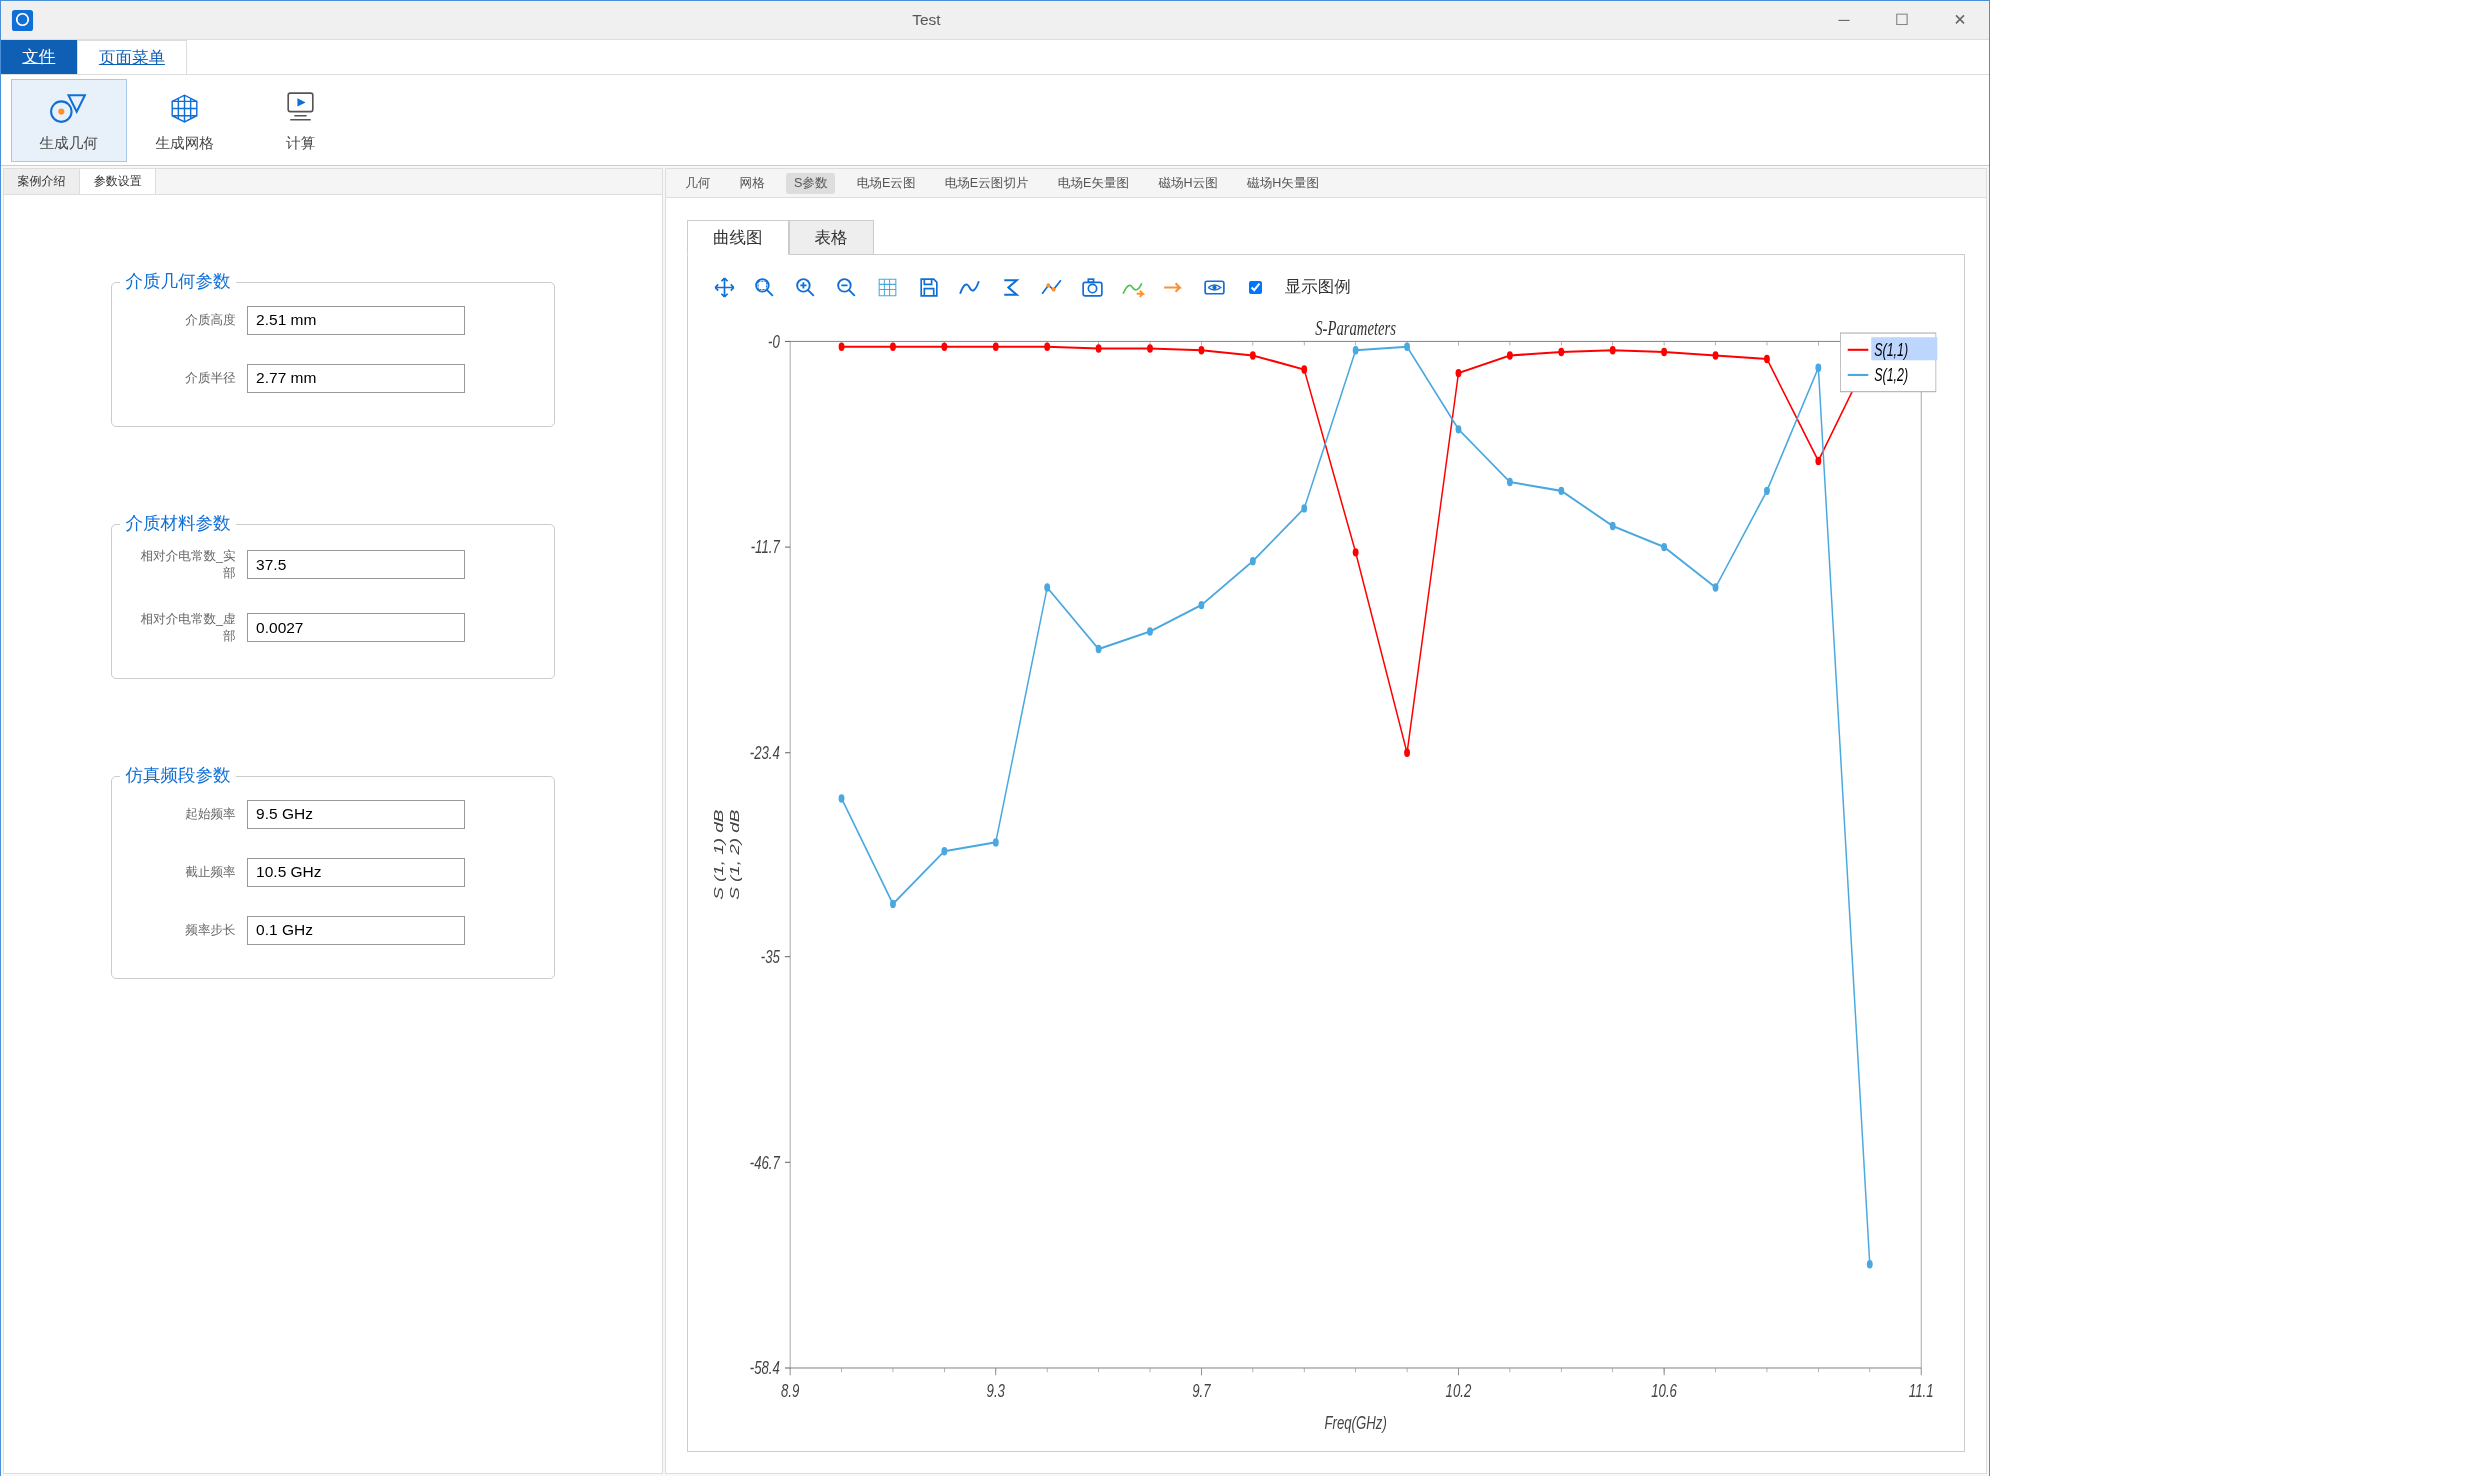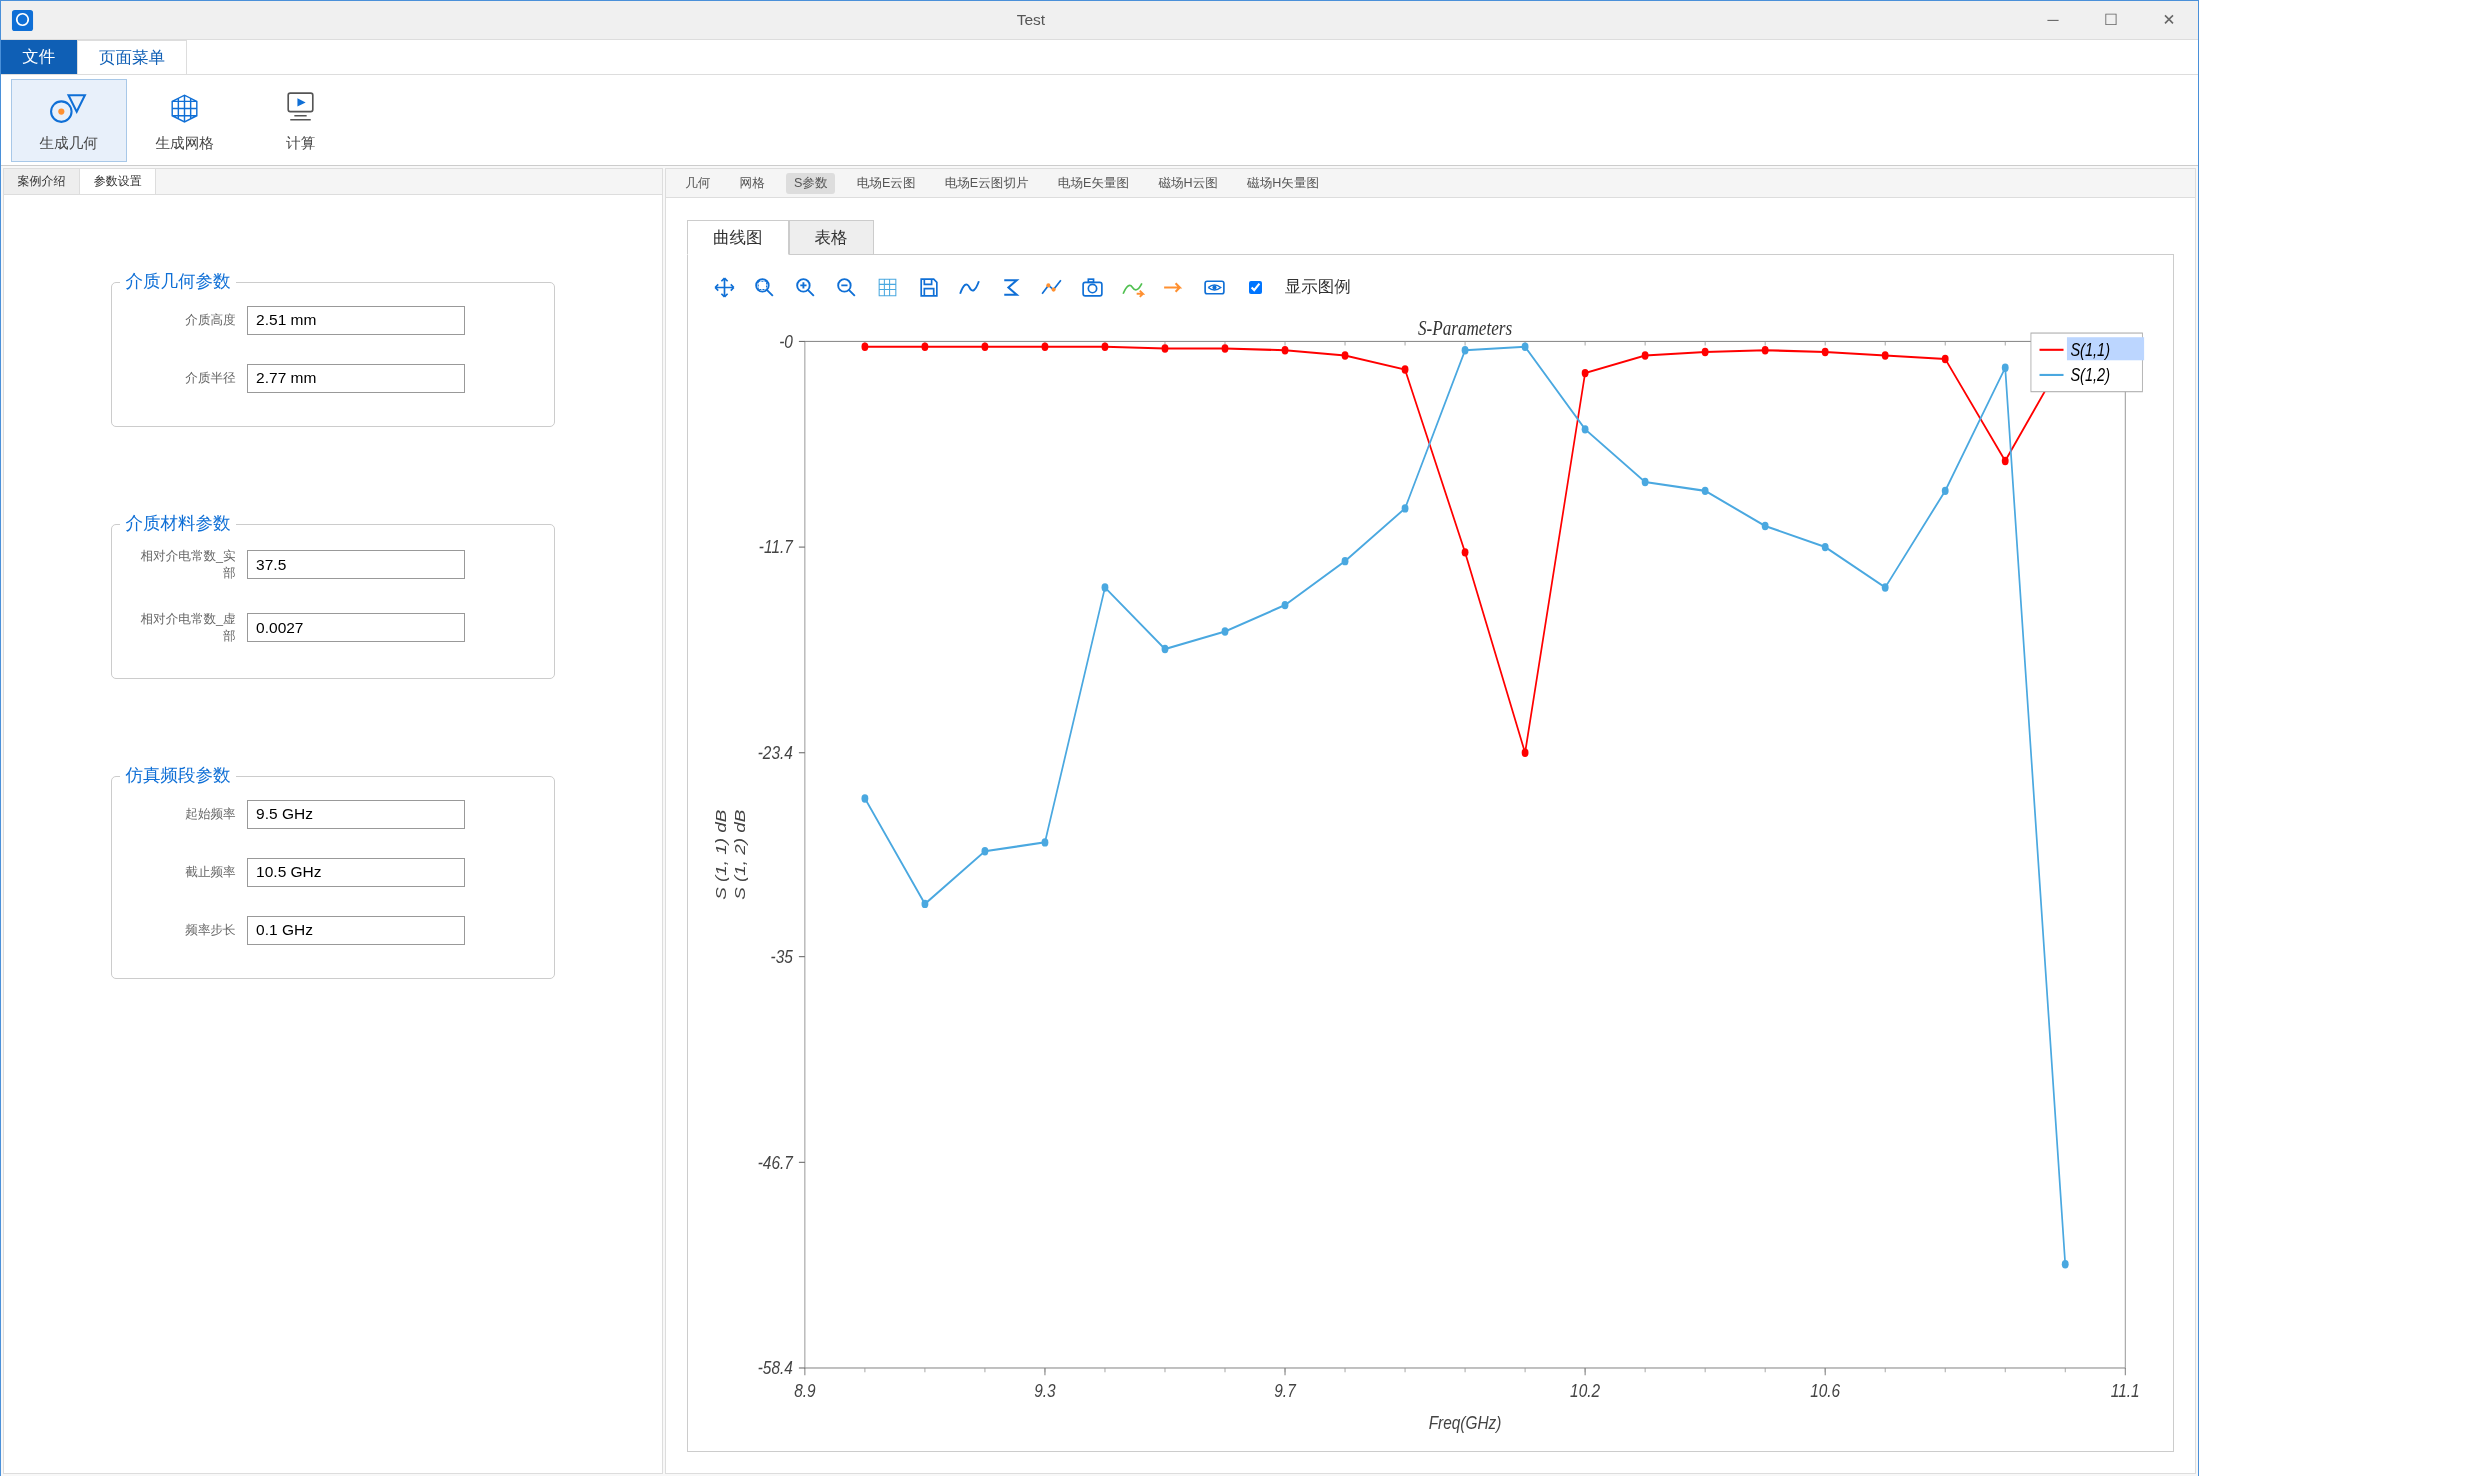--- a/index.html
+++ b/index.html
@@ -1,25 +1,25 @@
 <!DOCTYPE html>
 <html><head>
 <meta charset="utf-8">
 <style>
   * { box-sizing: border-box; margin: 0; padding: 0; }
   body { font-family: "Microsoft YaHei", "Segoe UI", sans-serif; font-size: 11.6px; background: #fff; color: #333; overflow: hidden; }
-  .window { width: 2199px; height: 1477px; border: 1px solid #4a90d9; display: flex; flex-direction: column; background: #f5f5f5; transform-origin: top left; }
+  .window { width: 1990px; height: 1477px; border: 1px solid #4a90d9; display: flex; flex-direction: column; background: #f5f5f5; transform-origin: top left; }
   .titlebar { height: 39px; background: #f0f0f0; display: flex; align-items: center; border-bottom: 1px solid #ddd; }
   .titlebar .app-icon { width: 31px; height: 31px; margin-left: 5.8px; display: flex; align-items: center; justify-content: center; }
   .titlebar .app-icon svg { width: 23px; height: 23px; }
   .titlebar .title { flex: 1; text-align: center; font-size: 15.5px; color: #555; }
   .titlebar .win-controls { display: flex; }
   .titlebar .win-btn { width: 58px; height: 39px; display: flex; align-items: center; justify-content: center; font-size: 15.5px; color: #666; cursor: pointer; }
   .menubar { height: 35px; background: #fff; display: flex; align-items: stretch; border-bottom: 1px solid #ddd; }
-  .menu-tab { padding: 0 21.3px; display: flex; align-items: center; font-size: 16.5px; cursor: pointer; }
+  .menu-tab { padding: 0 21.3px; display: flex; align-items: center; font-size: 16.5px; cursor: pointer; text-decoration: underline; }
   .menu-tab.file { background: #0f5fb5; color: #fff; }
   .menu-tab.page { background: #fff; color: #0f5fb5; border: 1px solid #ddd; border-bottom: none; }
   .ribbon { height: 91px; background: #fff; display: flex; align-items: center; padding: 5.8px 9.7px; gap: 0; border-bottom: 1px solid #ccc; }
   .ribbon-btn { width: 116px; height: 83px; display: flex; flex-direction: column; align-items: center; justify-content: center; gap: 5.8px; cursor: pointer; border: 1px solid transparent; }
   .ribbon-btn.active { background: #e8f0fa; border: 1px solid #a8c8e8; }
   .ribbon-btn .ico { width: 41px; height: 41px; display: flex; align-items: center; justify-content: center; }
   .ribbon-btn .lbl { font-size: 14.6px; color: #444; }
   .content { flex: 1; display: flex; background: #f8f8f8; padding: 1.9px; gap: 1.9px; min-height: 0; }
   .left-panel { width: 660px; background: #fff; border: 1px solid #ddd; display: flex; flex-direction: column; }
   .left-tabs { display: flex; border-bottom: 1px solid #ddd; background: #f5f5f5; }

